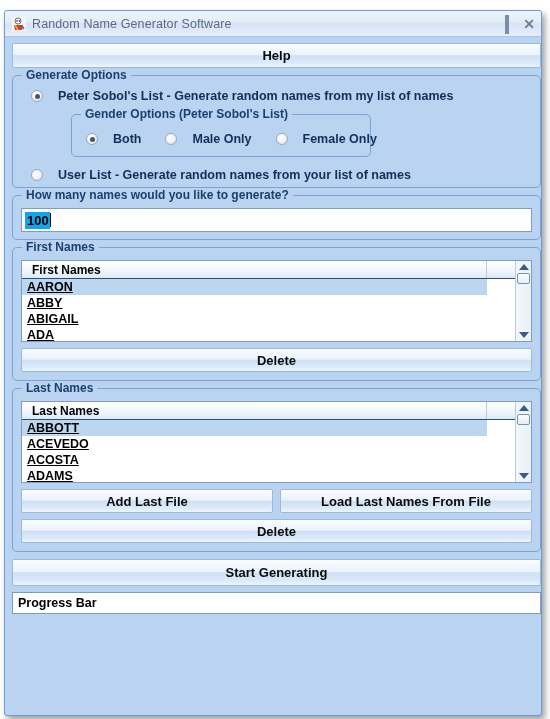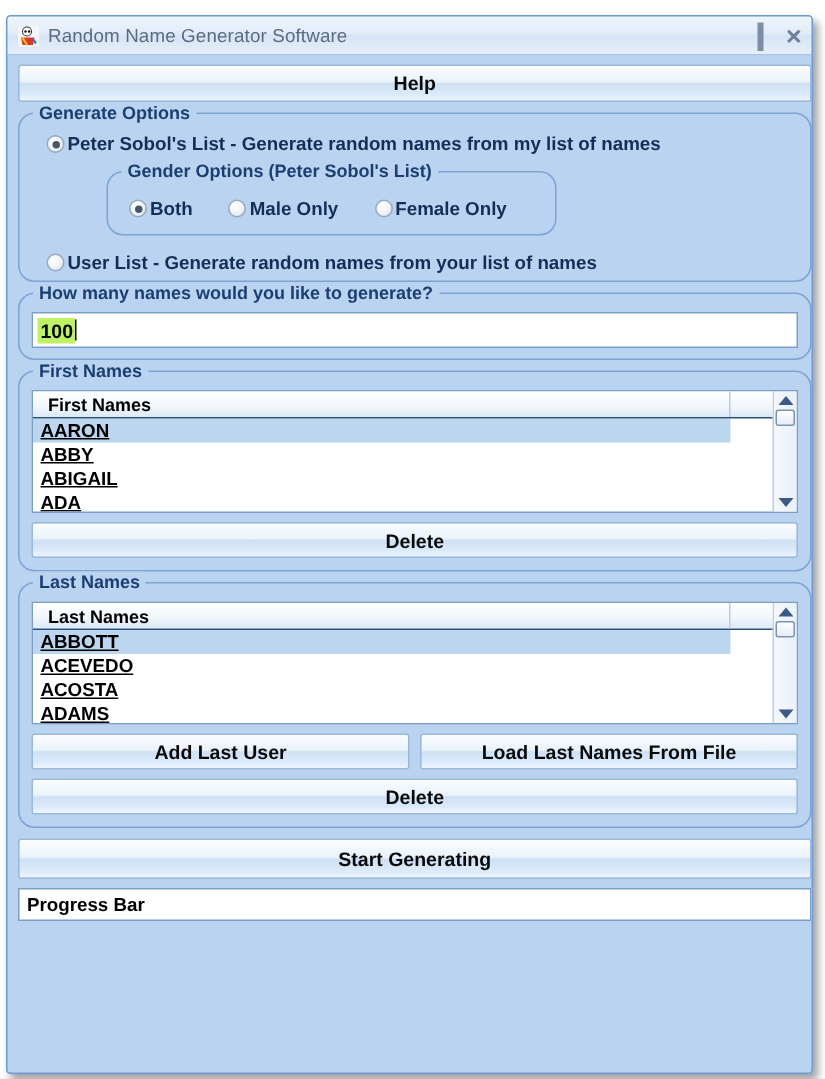--- a/index.html
+++ b/index.html
@@ -97,41 +97,41 @@
   #help-btn {
     width: 100%;
     height: 25px;
     margin-bottom: 7px;
   }
 
   
   .group {
     position: relative;
     border: 1px solid #7ba3d4;
-    border-radius: 11px;
+    border-radius: 5px;
     margin-bottom: 7px;
     box-sizing: border-box;
   }
   .group > .legend {
     position: absolute;
     top: -8px;
     left: 9px;
     padding: 0 4px;
     background: #b9d3f0;
     font-size: 12px;
     font-weight: bold;
     color: #1c3f72;
     white-space: nowrap;
   }
 
   
   .radio-row {
     display: flex;
     align-items: center;
-    gap: 2px;
+    gap: 15px;
   }
   .radio {
     width: 12px; height: 12px;
     border-radius: 50%;
     background: radial-gradient(circle at 35% 32%, #ffffff 0%, #eef2f6 55%, #cfd8e2 100%);
     border: 1px solid #9aa8b8;
     box-sizing: border-box;
     position: relative;
     flex: 0 0 auto;
   }
@@ -158,21 +158,21 @@
     height: 24px;
     display: flex;
     align-items: center;
     padding: 0 3px;
     box-sizing: border-box;
     font-size: 13px;
     font-weight: bold;
     color: #000;
   }
   .sel-text {
-    background: #bef264;
+    background: #0ea5e9;
     padding: 1px 1px 1px 2px;
   }
   .caret {
     display: inline-block;
     width: 1px;
     height: 14px;
     background: #000;
     margin-left: 0px;
   }
 
@@ -406,21 +406,21 @@
         <div class="scrollbar">
           <span class="sb-arrow sb-up"></span>
           <span class="sb-track">
             <span class="sb-thumb"></span>
           </span>
           <span class="sb-arrow sb-down"></span>
         </div>
       </div>
 
       <div class="btn-row">
-        <div class="btn">Add Last User</div>
+        <div class="btn">Add Last File</div>
         <div class="btn">Load Last Names From File</div>
       </div>
       <div class="btn btn-full">Delete</div>
     </div>
 
     <div id="start-btn" class="btn">Start Generating</div>
     <div id="progress">Progress Bar</div>
 
   </div>
 </div>

